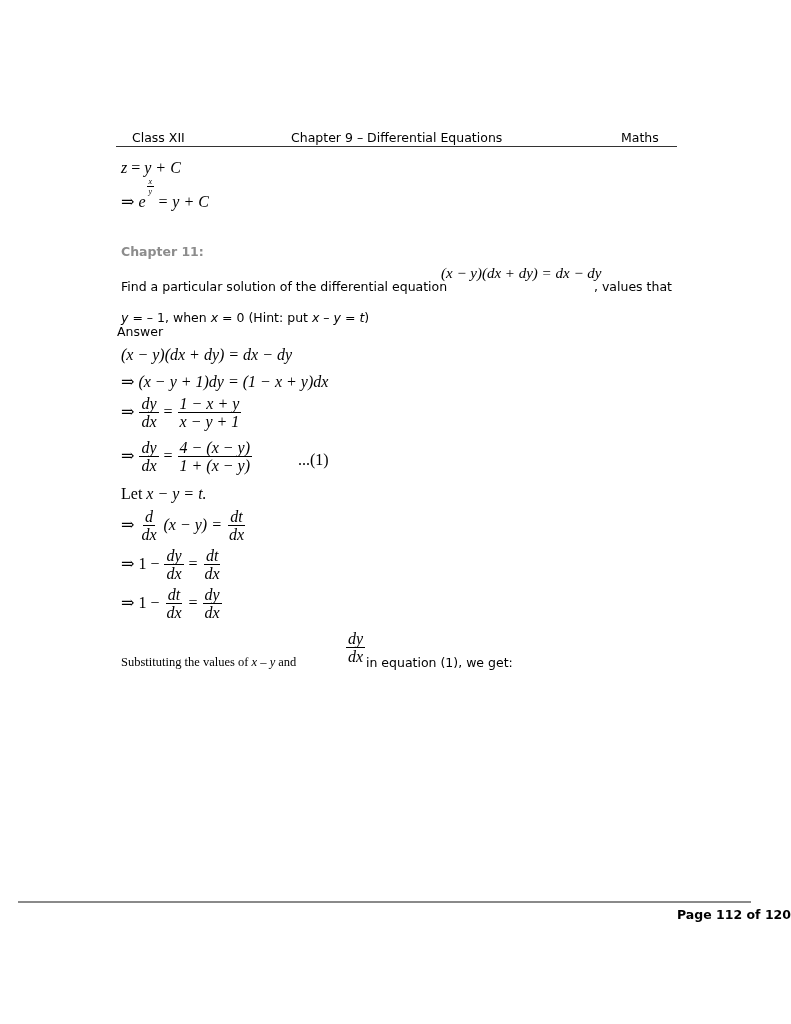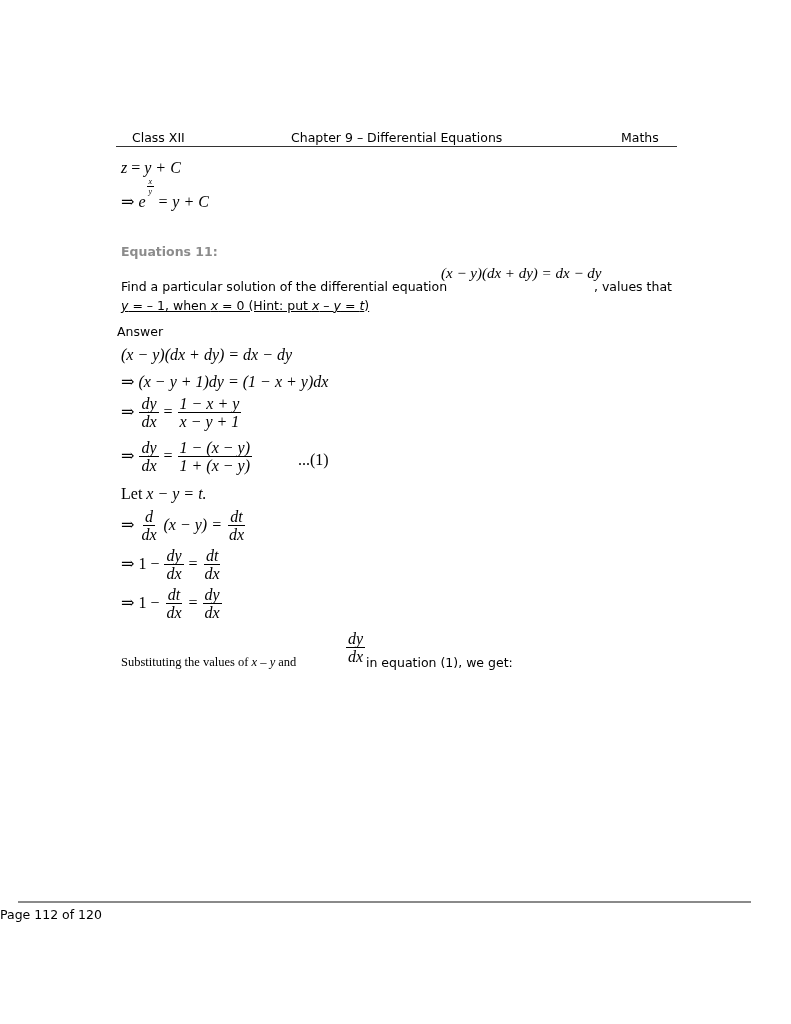--- a/index.html
+++ b/index.html
@@ -16,21 +16,21 @@
     .frac { display: inline-flex; flex-direction: column; align-items: center; vertical-align: middle; margin: 0 1px; }
     .frac .num { border-bottom: 1px solid #000; padding: 0 2px; line-height: 16px; }
     .frac .den { padding: 0 2px; line-height: 17px; }
     .frac .num, .frac .den { font-style: italic; }
 
     .qtitle { color: #8c8c8c; font-weight: bold; font-size: 12.5px; }
     .body-text { font-size: 12.5px; }
     .body-text i { font-style: italic; }
 
     .footer-rule { left: 18px; top: 901px; width: 733px; height: 2px; background: #8a8a8a; }
-    .footer { top: 907px; left: 0; width: 791px; text-align: left; font-weight: normal; font-size: 12.5px; }
+    .footer { top: 907px; left: 0; width: 791px; text-align: right; font-weight: bold; font-size: 12.5px; }
   </style>
 </head>
 <body>
 
 <div class="abs sans hdr" style="left:132px;">Class XII</div>
 <div class="abs sans hdr" style="left:291px;">Chapter 9 – Differential Equations</div>
 <div class="abs sans hdr" style="left:621px;text-align:right;">Maths</div>
 <div class="abs hdr-rule"></div>
 
 <div class="abs math" style="left:121px; top:159px;">
@@ -38,31 +38,31 @@
 </div>
 <div class="abs math" style="left:121px; top:192px;">
   <span>⇒</span>
   <i>e</i><span style="position:relative; display:inline-block; width:8px; height:10px;"><span class="frac" style="position:absolute; left:0; top:-20px; font-size:8px;">
         <span class="num" style="line-height:9px;">x</span>
         <span class="den" style="line-height:9px;">y</span>
       </span></span>
   <i>= y + C</i>
 </div>
 
-<div class="abs sans qtitle" style="left:121px; top:244px;">Equations 11:</div>
+<div class="abs sans qtitle" style="left:121px; top:244px;">Chapter 11:</div>
 
 <div class="abs sans body-text" style="left:121px; top:279px; white-space:nowrap;">
   <span>Find a particular solution of the differential equation</span>
 </div>
 <div class="abs math" style="left:441px; top:265px; font-size:15px;">
   <i>(x − y)(dx + dy) = dx − dy</i>
 </div>
 <div class="abs sans body-text" style="left:594px; top:279px;">, values that</div>
 
-<div class="abs sans body-text" style="left:121px; top:298px; white-space:nowrap;text-decoration:underline;">
+<div class="abs sans body-text" style="left:121px; top:310px; white-space:nowrap;">
   <i>y</i><span> = – 1, when </span><i>x</i><span> = 0 (Hint: put </span><i>x</i><span> – </span><i>y</i><span> = </span><i>t</i><span>)</span>
 </div>
 
 <div class="abs sans body-text" style="left:117px; top:324px;">Answer</div>
 
 <div class="abs math" style="left:121px; top:346px;">
   <i>(x − y)(dx + dy) = dx − dy</i>
 </div>
 
 <div class="abs math" style="left:121px; top:372px;">
@@ -83,21 +83,21 @@
 </div>
 
 <div class="abs math" style="left:121px; top:440px;">
   <span>⇒</span>
   <span class="frac">
       <span class="num">dy</span>
       <span class="den">dx</span>
     </span>
   =
   <span class="frac">
-      <span class="num">1 − (x − y)</span>
+      <span class="num">4 − (x − y)</span>
       <span class="den">1 + (x − y)</span>
     </span>
 </div>
 <div class="abs math" style="left:298px; top:451px;">...(1)</div>
 
 <div class="abs math" style="left:121px; top:485px;">
   <span>Let</span> <i>x − y = t.</i>
 </div>
 
 <div class="abs math" style="left:121px; top:509px;">

